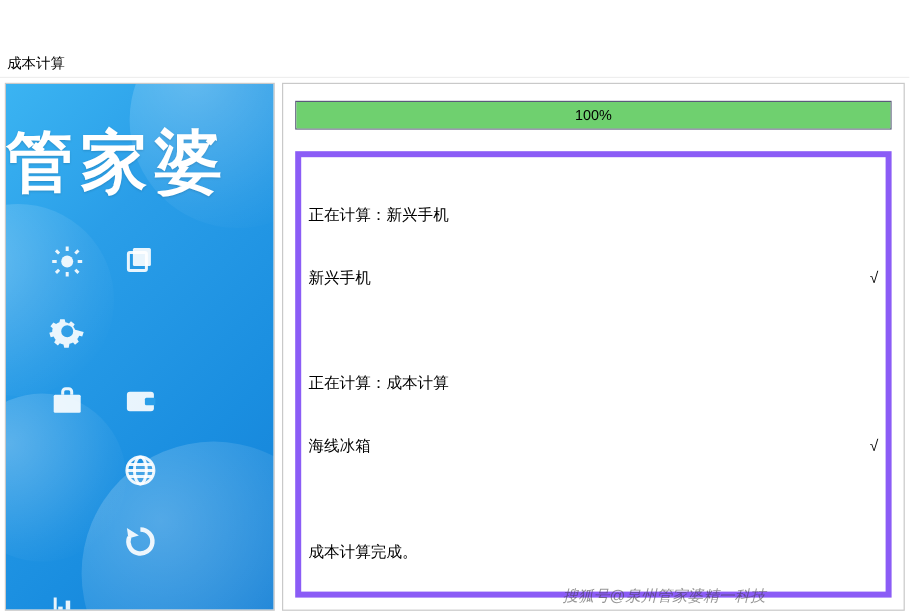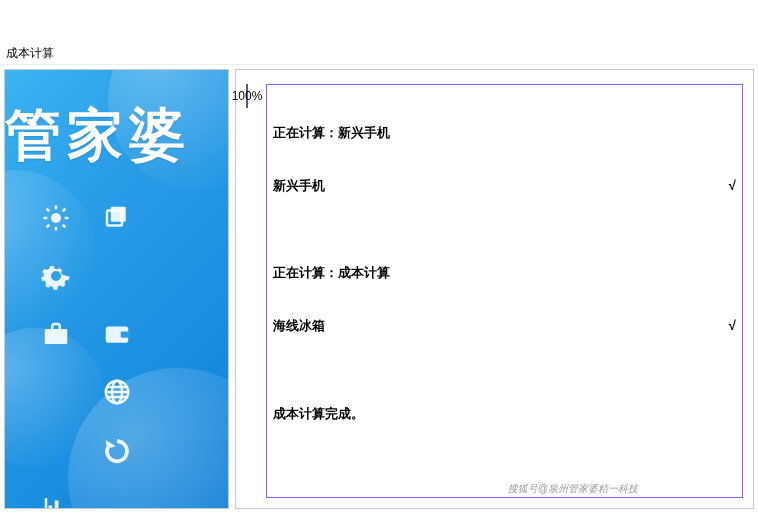--- a/index.html
+++ b/index.html
@@ -77,21 +77,21 @@
     align-items: center;
     color: rgba(255,255,255,0.9);
   }
   .icon-grid svg { width: 30px; height: 30px; fill: rgba(255,255,255,0.9); }
   .right-pane {
     flex: 1;
     height: 440px;
     border: 1px solid #c9c9c9;
     background: #fff;
     display: flex;
-    flex-direction: row;
+    flex-direction: column;
     padding: 14px 10px 10px 10px;
     gap: 18px;
   }
   .progress-outer {
     height: 24px;
     border: 1px solid #5a5a7a;
     background: #fff;
     position: relative;
   }
   .progress-inner {
@@ -102,29 +102,28 @@
     position: absolute;
     inset: 0;
     display: flex;
     align-items: center;
     justify-content: center;
     font-size: 12px;
     color: #000;
   }
   .log-box {
     flex: 1;
-    border: 1px solid #8b5cf6;
+    border: 5px solid #8b5cf6;
     padding: 4px 6px;
     font-size: 13px;
     line-height: 1.35;
     color: #000;
     white-space: pre-wrap;
     position: relative;
     overflow: hidden;
-    font-weight: bold;
   }
   .log-line { display: flex; justify-content: space-between; }
   .button-row {
     height: 42px;
     display: flex;
     justify-content: flex-end;
     align-items: center;
     gap: 90px;
     padding: 0 30px 6px 0;
   }
@@ -132,24 +131,24 @@
     width: 84px;
     height: 26px;
     border: 1px solid #aeaeae;
     background: linear-gradient(#f7f7f7,#e3e3e3);
     color: #888;
     font-size: 12px;
     cursor: default;
   }
   .watermark {
     position: absolute;
-    bottom: 16px;
+    bottom: 6px;
     right: 120px;
     color: rgba(60,60,60,0.55);
-    font-size: 10px;
+    font-size: 13px;
     font-style: italic;
     pointer-events: none;
   }
 </style>
 </head>
 <body>
 
 <div class="window">
   <div class="titlebar">成本计算</div>
 

